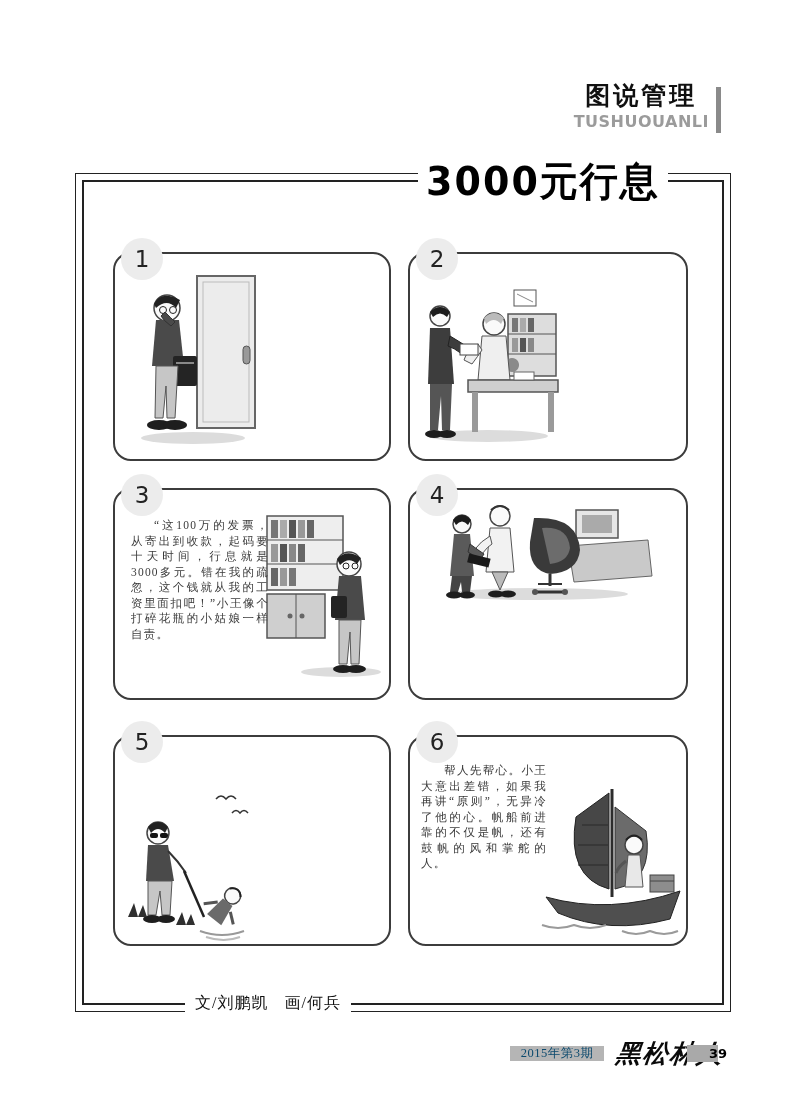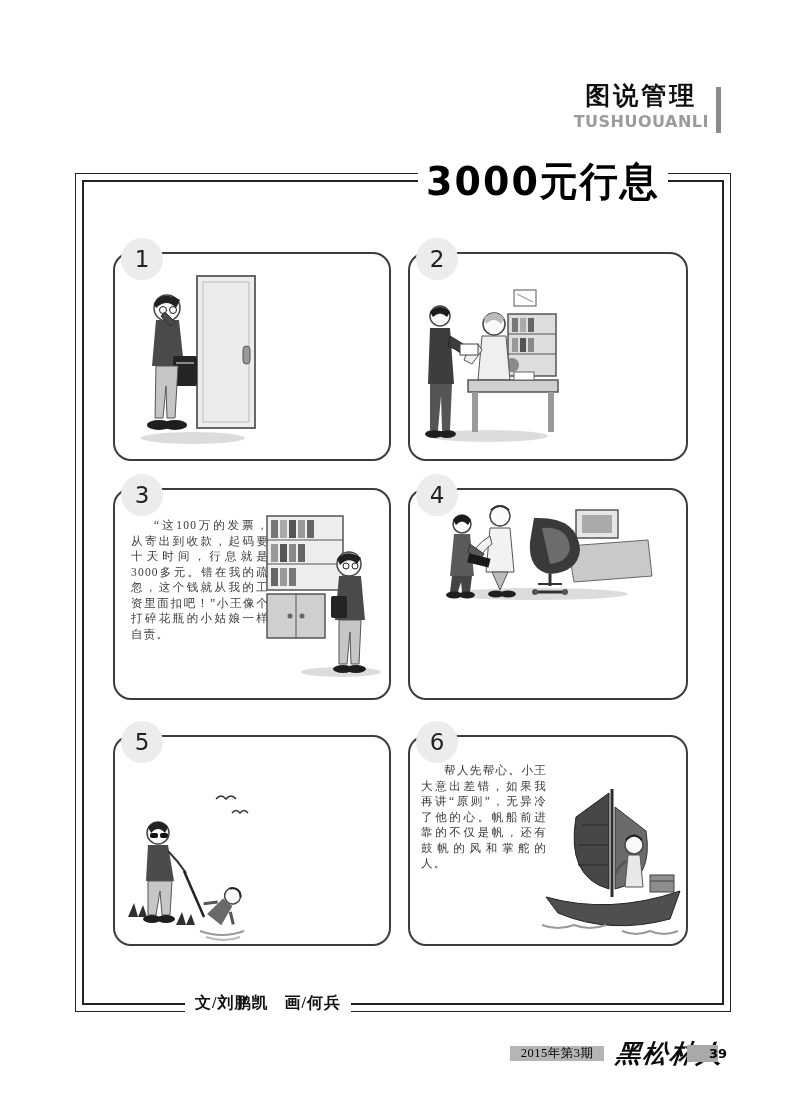--- a/index.html
+++ b/index.html
@@ -30,21 +30,21 @@
     font-family: "DejaVu Sans", sans-serif; font-weight: 900;
     font-size: 38px; letter-spacing: 2px; color: #000;
     transform: scaleY(1.05);
   }
 
   
   .byline {
     position: absolute; left: 185px; top: 990px; height: 26px; z-index: 5;
     background: #fff; padding: 0 10px;
     display: flex; align-items: center; gap: 16px;
-    font-weight: bold; font-size: 16px; color: #111; letter-spacing: 1px;
+    font-weight: normal; font-size: 16px; color: #111; letter-spacing: 1px;
   }
 
   
   .panel { position: absolute; border: 2px solid #3c3c3c; border-radius: 18px; background: #fff; z-index: 2; }
   .p1 { left: 113px; top: 252px; width: 278px; height: 209px; }
   .p2 { left: 408px; top: 252px; width: 280px; height: 209px; }
   .p3 { left: 113px; top: 488px; width: 278px; height: 212px; }
   .p4 { left: 408px; top: 488px; width: 280px; height: 212px; }
   .p5 { left: 113px; top: 735px; width: 278px; height: 211px; }
   .p6 { left: 408px; top: 735px; width: 280px; height: 211px; }
@@ -73,21 +73,21 @@
   .pi2 { left: 6px;   top: 30px;  width: 145px; height: 162px; }
   .pi3 { left: 148px; top: 22px;  width: 122px; height: 168px; }
   .pi4 { left: 28px;  top: 8px;   width: 224px; height: 104px; }
   .pi5 { left: 5px;   top: 52px;  width: 140px; height: 152px; }
   .pi6 { left: 128px; top: 42px;  width: 148px; height: 162px; }
 
   
   .footer { position: absolute; left: 0; top: 1040px; width: 805px; height: 30px; }
   .footer-issue {
     position: absolute; left: 510px; top: 6px; width: 94px; height: 15px;
-    background: #b5b5b5; color: #000000;
+    background: #b5b5b5; color: #0c4a6e;
     display: flex; align-items: center; justify-content: center;
     font-size: 12.5px; letter-spacing: 0.5px;
   }
   .footer-logo {
     position: absolute; left: 616px; top: -3px;
     font-size: 25px; font-weight: bold; font-style: italic; color: #0a0a0a;
     transform: skewX(-6deg); letter-spacing: 2px;
   }
   .footer-page {
     position: absolute; left: 687px; top: 5px; width: 27px; height: 17px;

